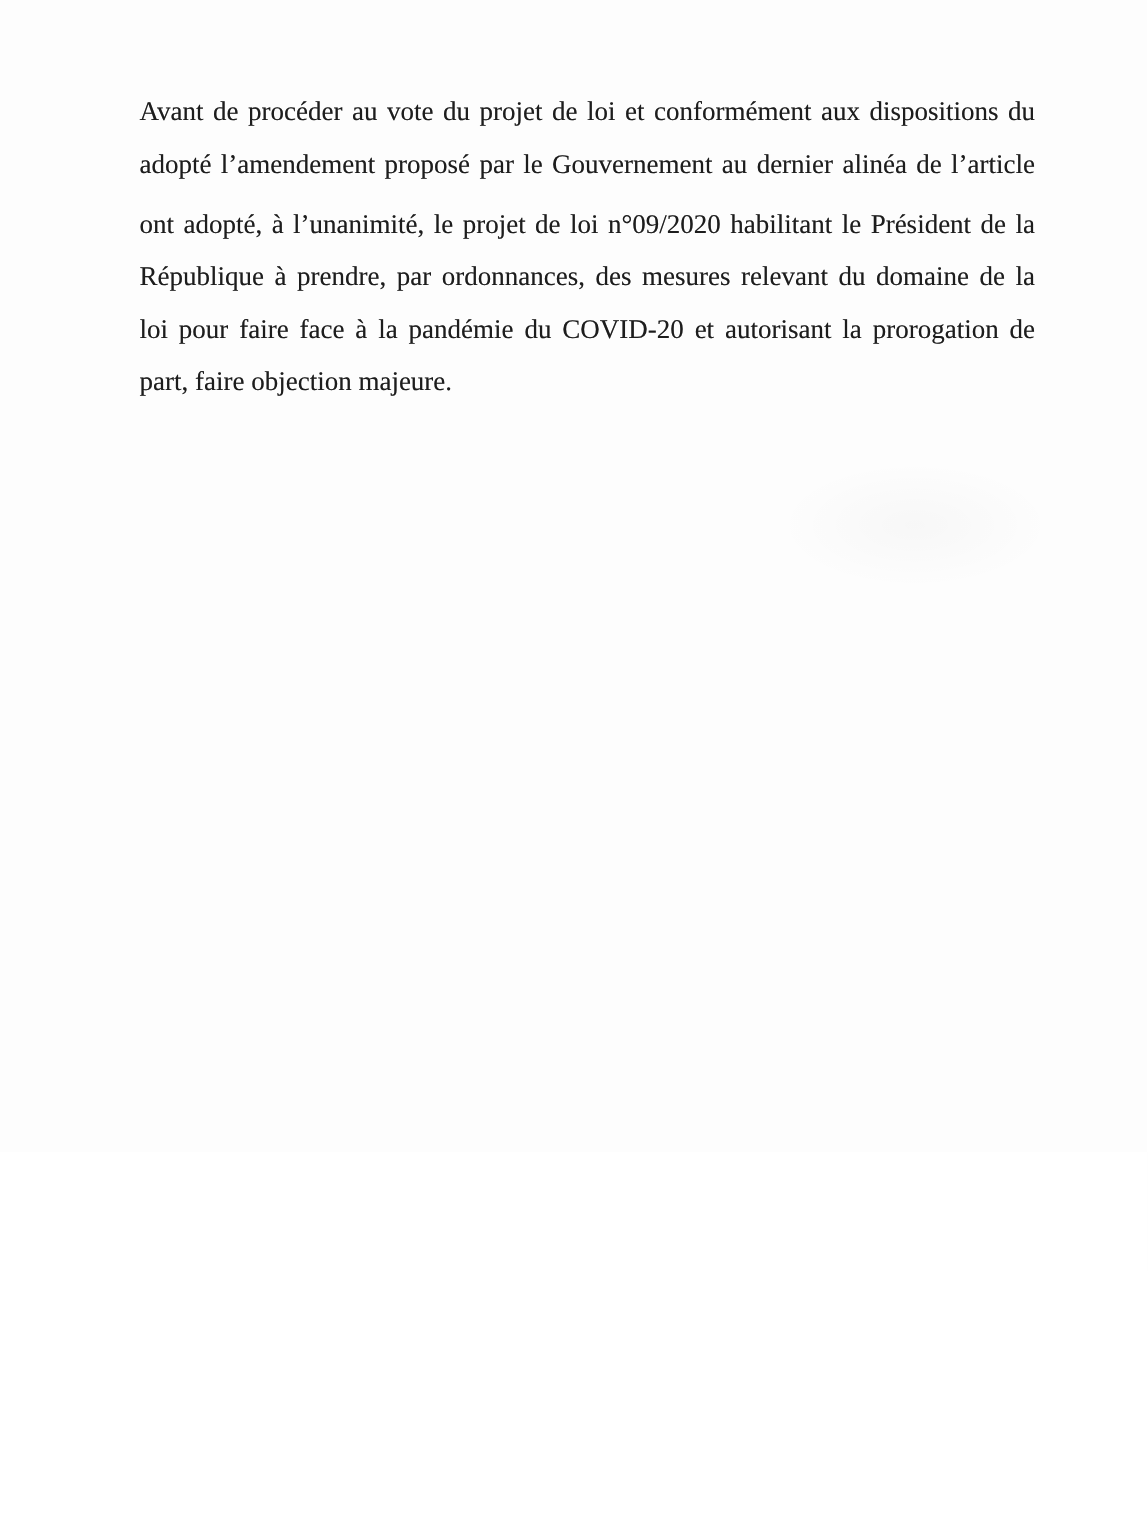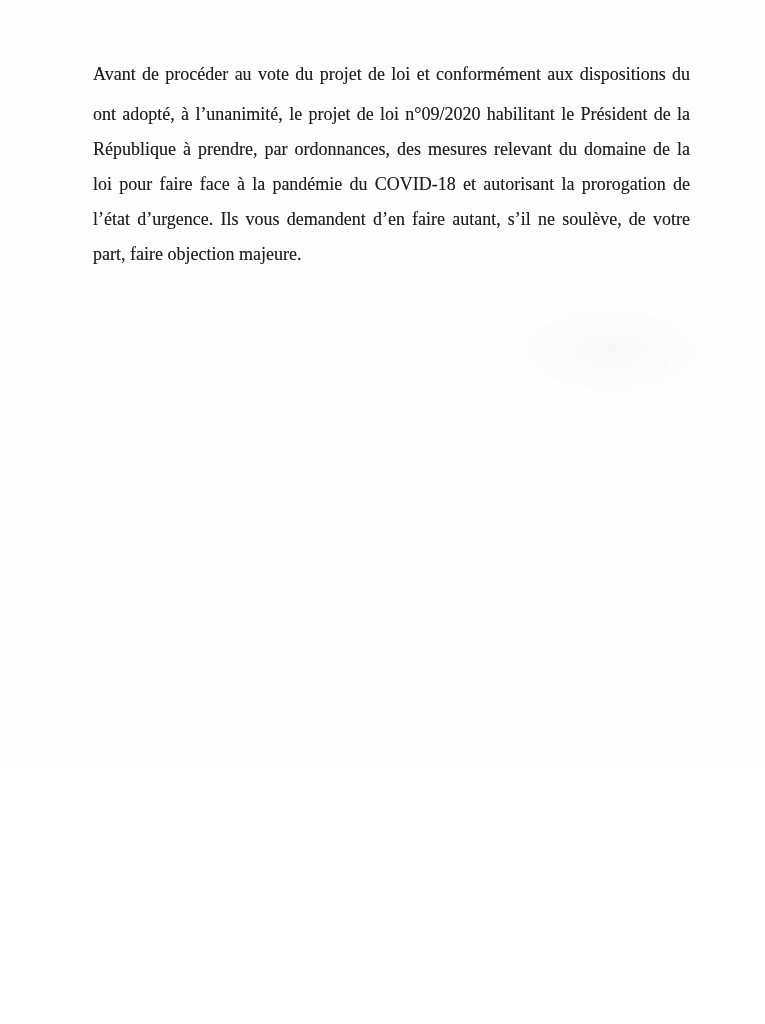--- a/index.html
+++ b/index.html
@@ -57,27 +57,27 @@
 </style>
 </head>
 <body>
 
 <div class="page">
 
   <div class="content">
 
     <p class="para">
       <span class="line">Avant de procéder au vote du projet de loi et conformément aux dispositions du</span>
+      <span class="line">adopté l’amendement proposé par le Gouvernement au dernier alinéa de l’article</span>
     </p>
 
     <p class="para">
       <span class="line">ont adopté, à l’unanimité, le projet de loi n°09/2020 habilitant le Président de la</span>
       <span class="line">République à prendre, par ordonnances, des mesures relevant du domaine de la</span>
-      <span class="line">loi pour faire face à la pandémie du COVID-18 et autorisant la prorogation de</span>
-      <span class="line">l’état d’urgence. Ils vous demandent d’en faire autant, s’il ne soulève, de votre</span>
+      <span class="line">loi pour faire face à la pandémie du COVID-20 et autorisant la prorogation de</span>
       <span class="line last">part, faire objection majeure.</span>
     </p>
 
   </div>
 
   <div class="page-number">6</div>
 
 </div>
 
 </body></html>

